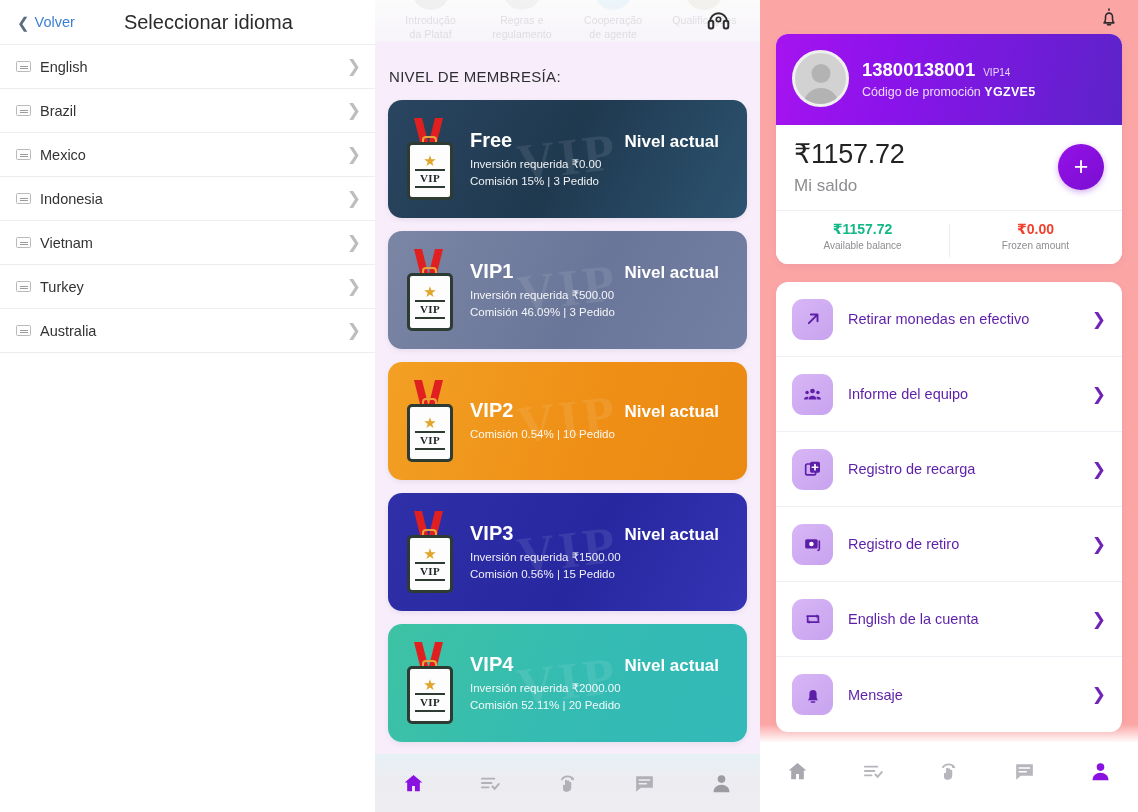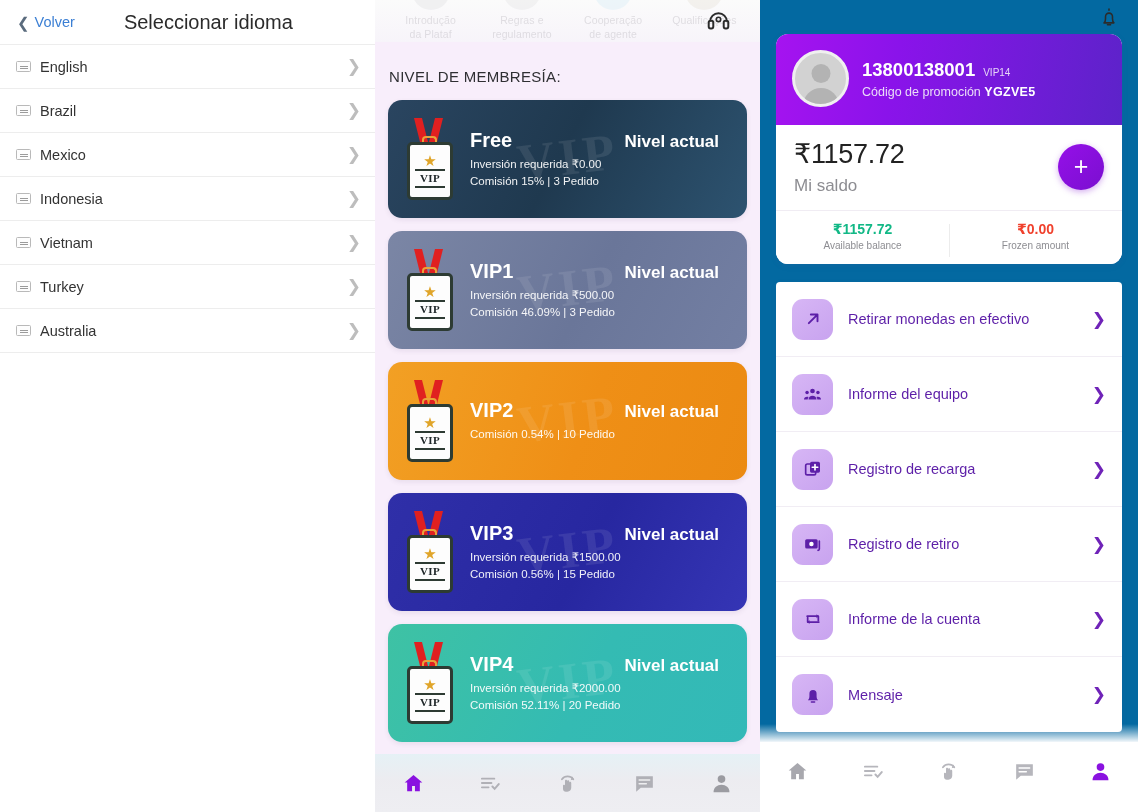--- a/index.html
+++ b/index.html
@@ -135,21 +135,21 @@
     display:flex; align-items:baseline; justify-content:space-between;
     margin-bottom:4px;
   }
   .vip-name { font-size:20px; font-weight:700; color:#fff; }
   .vip-status { font-size:17px; font-weight:700; color:#fff; }
   .vip-sub { font-size:11.5px; color:rgba(255,255,255,.93); line-height:17px; }
 
   
   .panel-right {
     width:378px; flex:0 0 378px; height:800px;
-    background:#0369a1; position:relative; overflow:hidden;
+    background:#fca5a5; position:relative; overflow:hidden;
   }
   .bell-bar { height:34px; position:relative; }
   .bell { position:absolute; right:18px; top:5px; width:22px; height:24px; }
   .acct-card {
     margin:0 16px; border-radius:12px; overflow:hidden;
     box-shadow:0 2px 6px rgba(120,80,150,.10); background:#fff;
   }
   .acct-top {
     background:linear-gradient(100deg,#a613f0 0%,#8a13ea 35%,#5c23c9 100%);
     padding:16px 16px 18px; display:flex; align-items:center; gap:13px;
@@ -191,21 +191,21 @@
   .stat { flex:1; text-align:center; position:relative; }
   .stat + .stat::before {
     content:""; position:absolute; left:0; top:3px;
     width:1px; height:33px; background:#ececec;
   }
   .stat-val { font-size:14px; font-weight:700; }
   .stat-val.green { color:#12b886; }
   .stat-val.red { color:#f0412d; }
   .stat-lbl { font-size:10px; color:#8d8d92; margin-top:3px; }
   .menu-card {
-    margin:18px 16px 0; background:#fff; border-radius:4px;
+    margin:18px 16px 0; background:#fff; border-radius:12px;
     overflow:hidden; box-shadow:0 2px 6px rgba(120,80,150,.08);
   }
   .menu-row {
     height:75px; display:flex; align-items:center; padding:0 16px;
     border-bottom:1px solid #f1edf4; cursor:pointer;
   }
   .menu-row:last-child { border-bottom:none; }
   .mi-box {
     width:41px; height:41px; border-radius:11px; flex:0 0 41px;
     background:linear-gradient(140deg,#d7b6f5,#c8a3ef);
@@ -595,21 +595,21 @@
 
       <div class="menu-row">
         <span class="mi-box">
           <svg width="20" height="20" viewBox="0 0 24 24">
             <path d="M5 8.6h13.4V14" fill="none" stroke="#5d1fa8" stroke-width="2.1" stroke-linecap="round" stroke-linejoin="round"></path>
             <path d="M16.2 6.3 18.8 8.6 16.2 11Z" fill="#5d1fa8"></path>
             <path d="M19 15.6H5.6V10.2" fill="none" stroke="#5d1fa8" stroke-width="2.1" stroke-linecap="round" stroke-linejoin="round"></path>
             <path d="M7.8 13.2 5.2 15.6 7.8 17.9Z" fill="#5d1fa8"></path>
           </svg>
         </span>
-        <span class="menu-label">Informe de la cuenta</span>
+        <span class="menu-label">English de la cuenta</span>
         <span class="menu-chev">❯</span>
       </div>
 
       <div class="menu-row">
         <span class="mi-box">
           <svg width="20" height="20" viewBox="0 0 24 24">
             <path d="M12 3.4v1.6M5.8 18.2h12.4c-1.7-1.5-1.9-3-1.9-5.3v-2.5a4.3 4.3 0 0 0-8.6 0v2.5c0 2.3-.2 3.8-1.9 5.3Z" fill="#5d1fa8"></path>
             <path d="M10.1 20.3h3.8" stroke="#5d1fa8" stroke-width="1.9" stroke-linecap="round"></path>
           </svg>
         </span>

